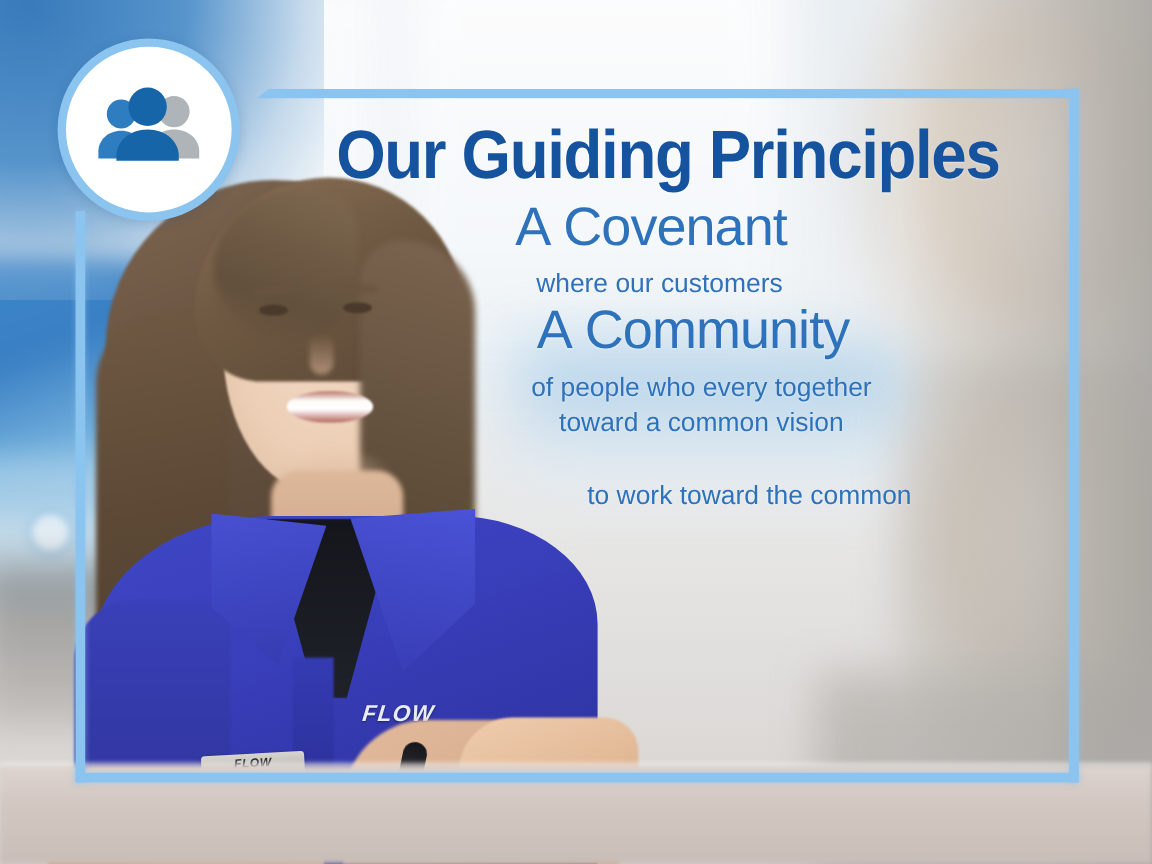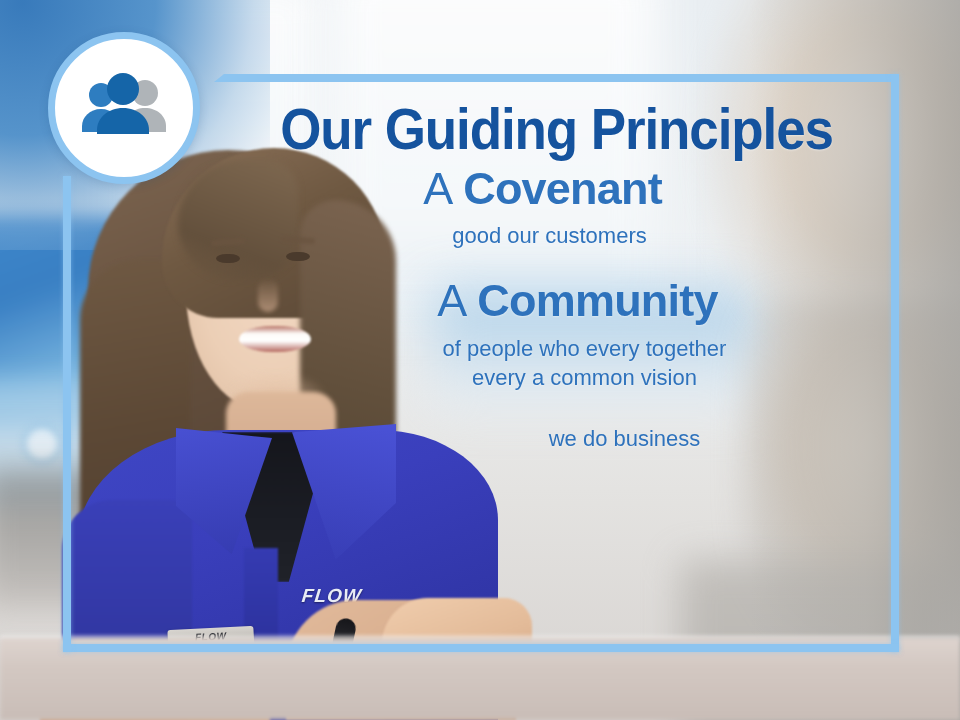--- a/index.html
+++ b/index.html
@@ -372,36 +372,36 @@
 
   .p-head {
     font-family: "Liberation Sans", sans-serif;
     font-size: 45px;
     line-height: 1.12;
     color: #2e72bc;
     white-space: nowrap;
     text-shadow: 0 1px 2px rgba(255,255,255,.4);
   }
   .p-head .art { font-weight: normal; letter-spacing: 0px; }
-  .p-head .word { font-weight: bold; letter-spacing: -.8px; text-align: right; }
+  .p-head .word { font-weight: normal; letter-spacing: -.8px; text-align: right; }
 
   .p-sub {
     font-family: "Liberation Sans", sans-serif;
     font-size: 22px;
     line-height: 1.32;
     color: #2e72bc;
     text-shadow: 0 1px 2px rgba(255,255,255,.4);
   }
   .p-sub b { font-weight: normal; }
 
   .pr-1 { text-align: center; margin-top: 6px; }
   .pr-1 .p-head { padding-right: 28px; }
   .pr-1 .p-sub  { padding-right: 14px; margin-top: 6px; }
 
-  .pr-2 { text-align: center; margin-top: 26px; }
+  .pr-2 { text-align: center; }
   .pr-2 .p-head { padding-left: 42px; }
   .pr-2 .p-sub  { padding-left: 56px; margin-top: 8px; }
 
   .pr-3 { text-align: center; margin-top: 32px; }
   .pr-3 .p-head { padding-left: 96px; }
   .pr-3 .p-sub  { padding-left: 136px; margin-top: 8px; }
 </style>
 </head>
 <body>
 
@@ -477,31 +477,31 @@
       <path d="M49 36c-15 0-26 10-26 22v4h52v-4c0-12-11-22-26-22z" fill="#1565A8"></path>
     </svg>
   </div>
 
   <div class="content">
 
     <div class="title">Our Guiding Principles</div>
 
     <div class="principle pr-1">
       <div class="p-head"><span class="art">A </span><span class="word">Covenant</span></div>
-      <div class="p-sub"><span>good </span><b>our customers</b></div>
+      <div class="p-sub"><span>where </span><b>our customers</b></div>
     </div>
 
     <div class="principle pr-2">
       <div class="p-head"><span class="art">A </span><span class="word">Community</span></div>
       <div class="p-sub">
         <div><span>of </span><b>people who every together</b></div>
-        <div>every a common vision</div>
+        <div>toward a common vision</div>
       </div>
     </div>
 
     <div class="principle pr-3">
       <div class="p-sub">
-        <div>we do business</div>
+        <div><span>to work toward the </span><b>common</b></div>
       </div>
     </div>
 
   </div>
 </div>
 
 </body></html>

